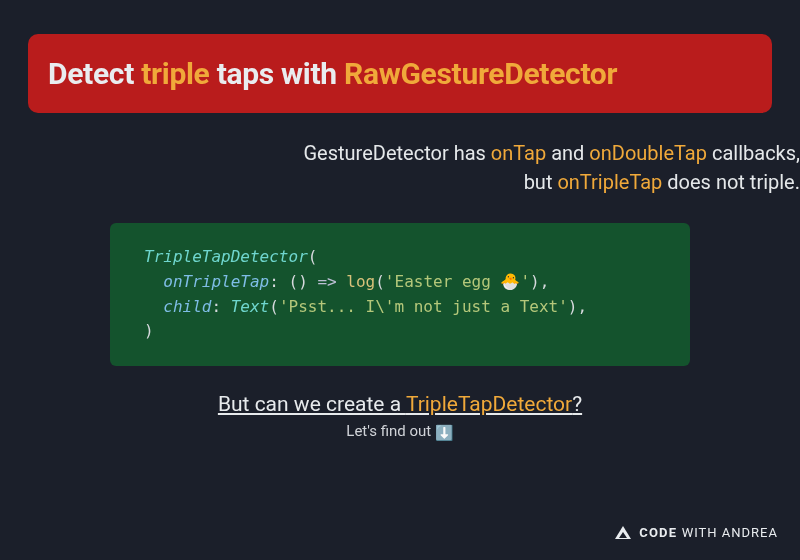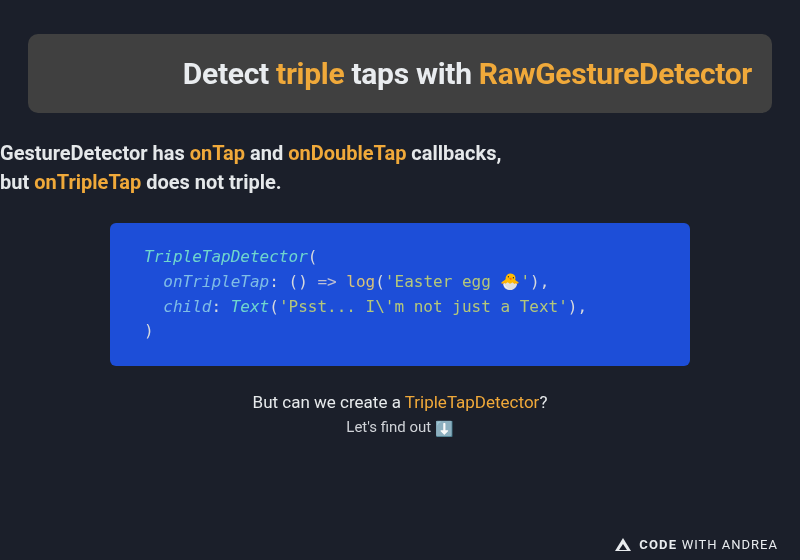--- a/index.html
+++ b/index.html
@@ -5,75 +5,76 @@
   * { margin: 0; padding: 0; box-sizing: border-box; }
   html, body { width: 800px; height: 560px; overflow: hidden; }
   body {
     background: #1b1f2a;
     font-family: -apple-system, BlinkMacSystemFont, "Segoe UI", Roboto, "Helvetica Neue", Arial, sans-serif;
     color: #e9ecef;
     position: relative;
   }
   .title-box {
     margin: 34px 28px 0 28px;
-    background: #404040;
+    background: #b91c1c;
     border-radius: 10px;
     padding: 22px 20px;
-    text-align: right;
+    text-align: left;
   }
   .title-box h1 {
     font-size: 30px;
     font-weight: 700;
     letter-spacing: -0.3px;
     color: #e9ecef;
   }
   .hl-orange { color: #f0a93a; }
   .subhead {
-    text-align: left;
+    text-align: right;
     margin-top: 26px;
     font-size: 20px;
     line-height: 1.45;
     color: #e5e8ea;
-    font-weight: 700;
+    font-weight: 400;
   }
   .code-block {
     margin: 26px auto 0 auto;
     width: 580px;
-    background: #1d4ed8;
+    background: #14532d;
     border-radius: 6px;
     padding: 22px 26px 22px 34px;
     font-family: ui-monospace, SFMono-Regular, Menlo, Consolas, monospace;
     font-size: 16px;
     line-height: 1.55;
     color: #d6d9dd;
     white-space: pre;
   }
   .tok-type { color: #6fd6ce; font-style: italic; }
   .tok-param { color: #7fbde6; font-style: italic; }
   .tok-func { color: #d8c27a; }
   .tok-str  { color: #b4c77a; }
   .tok-punc { color: #d6d9dd; }
   .tok-arrow { color: #bcbfd4; }
   .question {
     text-align: center;
     margin-top: 26px;
-    font-size: 17px;
+    font-size: 21px;
     color: #e7eaec;
+    text-decoration: underline;
   }
   .findout {
     text-align: center;
     margin-top: 6px;
     font-size: 15px;
     color: #d0d3d8;
   }
   .down-emoji { display:inline-block; vertical-align: -2px; }
   .brand {
     position: absolute;
     right: 22px;
-    bottom: 8px;
+    bottom: 20px;
     display: flex;
     align-items: center;
     gap: 8px;
     color: #e9ecef;
     font-size: 13px;
     font-weight: 700;
     letter-spacing: 1.2px;
   }
   .brand .logo {
     width: 0; height: 0;

